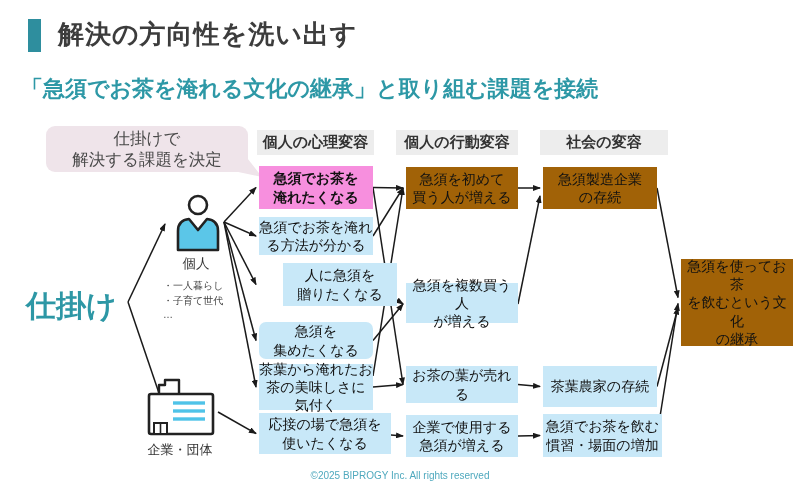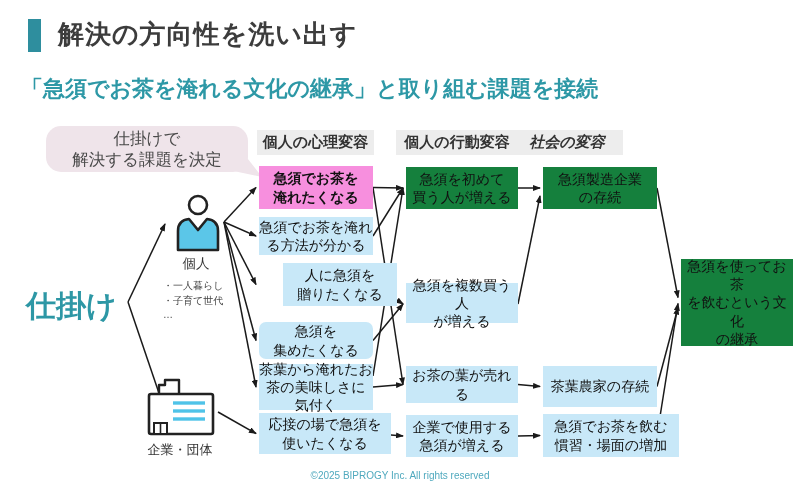--- a/index.html
+++ b/index.html
@@ -6,30 +6,30 @@
   .stage{position:relative;width:800px;height:500px;background:#ffffff;overflow:hidden;
          font-family:"Liberation Sans",sans-serif;}
   
   .title-bar{position:absolute;left:28px;top:19px;width:13px;height:33px;background:#2E8E9E;}
   .page-title{position:absolute;left:58px;top:17px;font-size:26px;font-weight:600;color:#3C3C3C;
               letter-spacing:1px;white-space:nowrap;}
   .subtitle{position:absolute;left:21px;top:74px;font-size:22px;font-weight:700;color:#2D98A6;
             white-space:nowrap;}
   
   .bubble{position:absolute;left:46px;top:126px;width:202px;height:46px;background:#EFE4EA;
-          border-radius:15px;display:flex;align-items:center;justify-content:center;text-align:center;
+          border-radius:9px;display:flex;align-items:center;justify-content:center;text-align:center;
           font-size:16.5px;line-height:1.25;color:#4a4a4a;white-space:pre-line;z-index:2;}
   
   .col-head{position:absolute;top:130px;height:25px;background:#EDEDED;display:flex;align-items:center;
             justify-content:center;font-size:15px;font-weight:600;color:#333;z-index:2;white-space:nowrap;}
   
   .node{position:absolute;display:flex;align-items:center;justify-content:center;text-align:center;
         font-size:14px;line-height:1.3;color:#111;white-space:pre-line;z-index:2;font-weight:500;}
   .tone-highlight{background:#F78FDE;font-weight:700;}
-  .tone-pink{background:#15803d;}
+  .tone-pink{background:#a16207;}
   .tone-blue{background:#C8E8F8;}
   
   .shikake{position:absolute;left:26px;top:286px;font-size:30px;font-weight:700;color:#2D97A5;z-index:2;}
   .actor-label{position:absolute;text-align:center;color:#333;z-index:2;}
   .kojin-label{left:168px;top:255px;width:56px;font-size:13.5px;}
   .kigyo-label{left:138px;top:441px;width:84px;font-size:13px;}
   .kojin-note{position:absolute;left:163px;top:279px;font-size:10px;line-height:1.45;color:#444;
               white-space:pre-line;z-index:2;}
   .icon-svg{position:absolute;z-index:2;}
   
@@ -79,21 +79,21 @@
 
   <div class="title-bar"></div>
   <div class="page-title">解決の方向性を洗い出す</div>
   <div class="subtitle">「急須でお茶を淹れる文化の継承」と取り組む課題を接続</div>
 
   <div class="bubble">仕掛けで
 解決する課題を決定</div>
 
   <div class="col-head" style="left:257px;width:117px;">個人の心理変容</div>
   <div class="col-head" style="left:396px;width:122px;">個人の行動変容</div>
-  <div class="col-head" style="left:511px;width:112px;font-style:italic;">社会の変容</div>
+  <div class="col-head" style="left:540px;width:128px;">社会の変容</div>
 
   <div class="shikake">仕掛け</div>
 
   <svg class="icon-svg" style="left:170px;top:194px;" width="56" height="58" viewBox="0 0 56 58">
     <circle cx="28" cy="11" r="9" fill="#ffffff" stroke="#222" stroke-width="2.6"></circle>
     <path d="M8,56 L8,37 Q8,26 19,25 L28,36 L37,25 Q48,26 48,37 L48,56 Z" fill="#5BC6E8" stroke="#222" stroke-width="2.6" stroke-linejoin="round"></path>
   </svg>
   <div class="actor-label kojin-label">個人</div>
   <div class="kojin-note">・一人暮らし
 ・子育て世代
@@ -126,20 +126,20 @@
   <div class="node tone-pink" style="left: 406px; top: 167px; width: 112px; height: 42px;">急須を初めて
 買う人が増える</div>
   <div class="node tone-blue" style="left: 406px; top: 283px; width: 112px; height: 40px;">急須を複数買う人
 が増える</div>
   <div class="node tone-blue" style="left: 406px; top: 366px; width: 112px; height: 37px;">お茶の葉が売れる</div>
   <div class="node tone-blue" style="left: 406px; top: 415px; width: 112px; height: 42px;">企業で使用する
 急須が増える</div>
   <div class="node tone-pink" style="left: 543px; top: 167px; width: 114px; height: 42px;">急須製造企業
 の存続</div>
   <div class="node tone-blue" style="left: 543px; top: 366px; width: 114px; height: 41px;">茶葉農家の存続</div>
-  <div class="node tone-blue" style="left: 543px; top: 414px; width: 136px; height: 43px;">急須でお茶を飲む
+  <div class="node tone-blue" style="left: 543px; top: 414px; width: 119px; height: 43px;">急須でお茶を飲む
 慣習・場面の増加</div>
   <div class="node tone-pink" style="left: 681px; top: 259px; width: 112px; height: 87px;">急須を使ってお茶
 を飲むという文化
 の継承</div>
 
   <div class="footer">©2025 BIPROGY Inc. All rights reserved</div>
 </div>
 
 </body></html>

